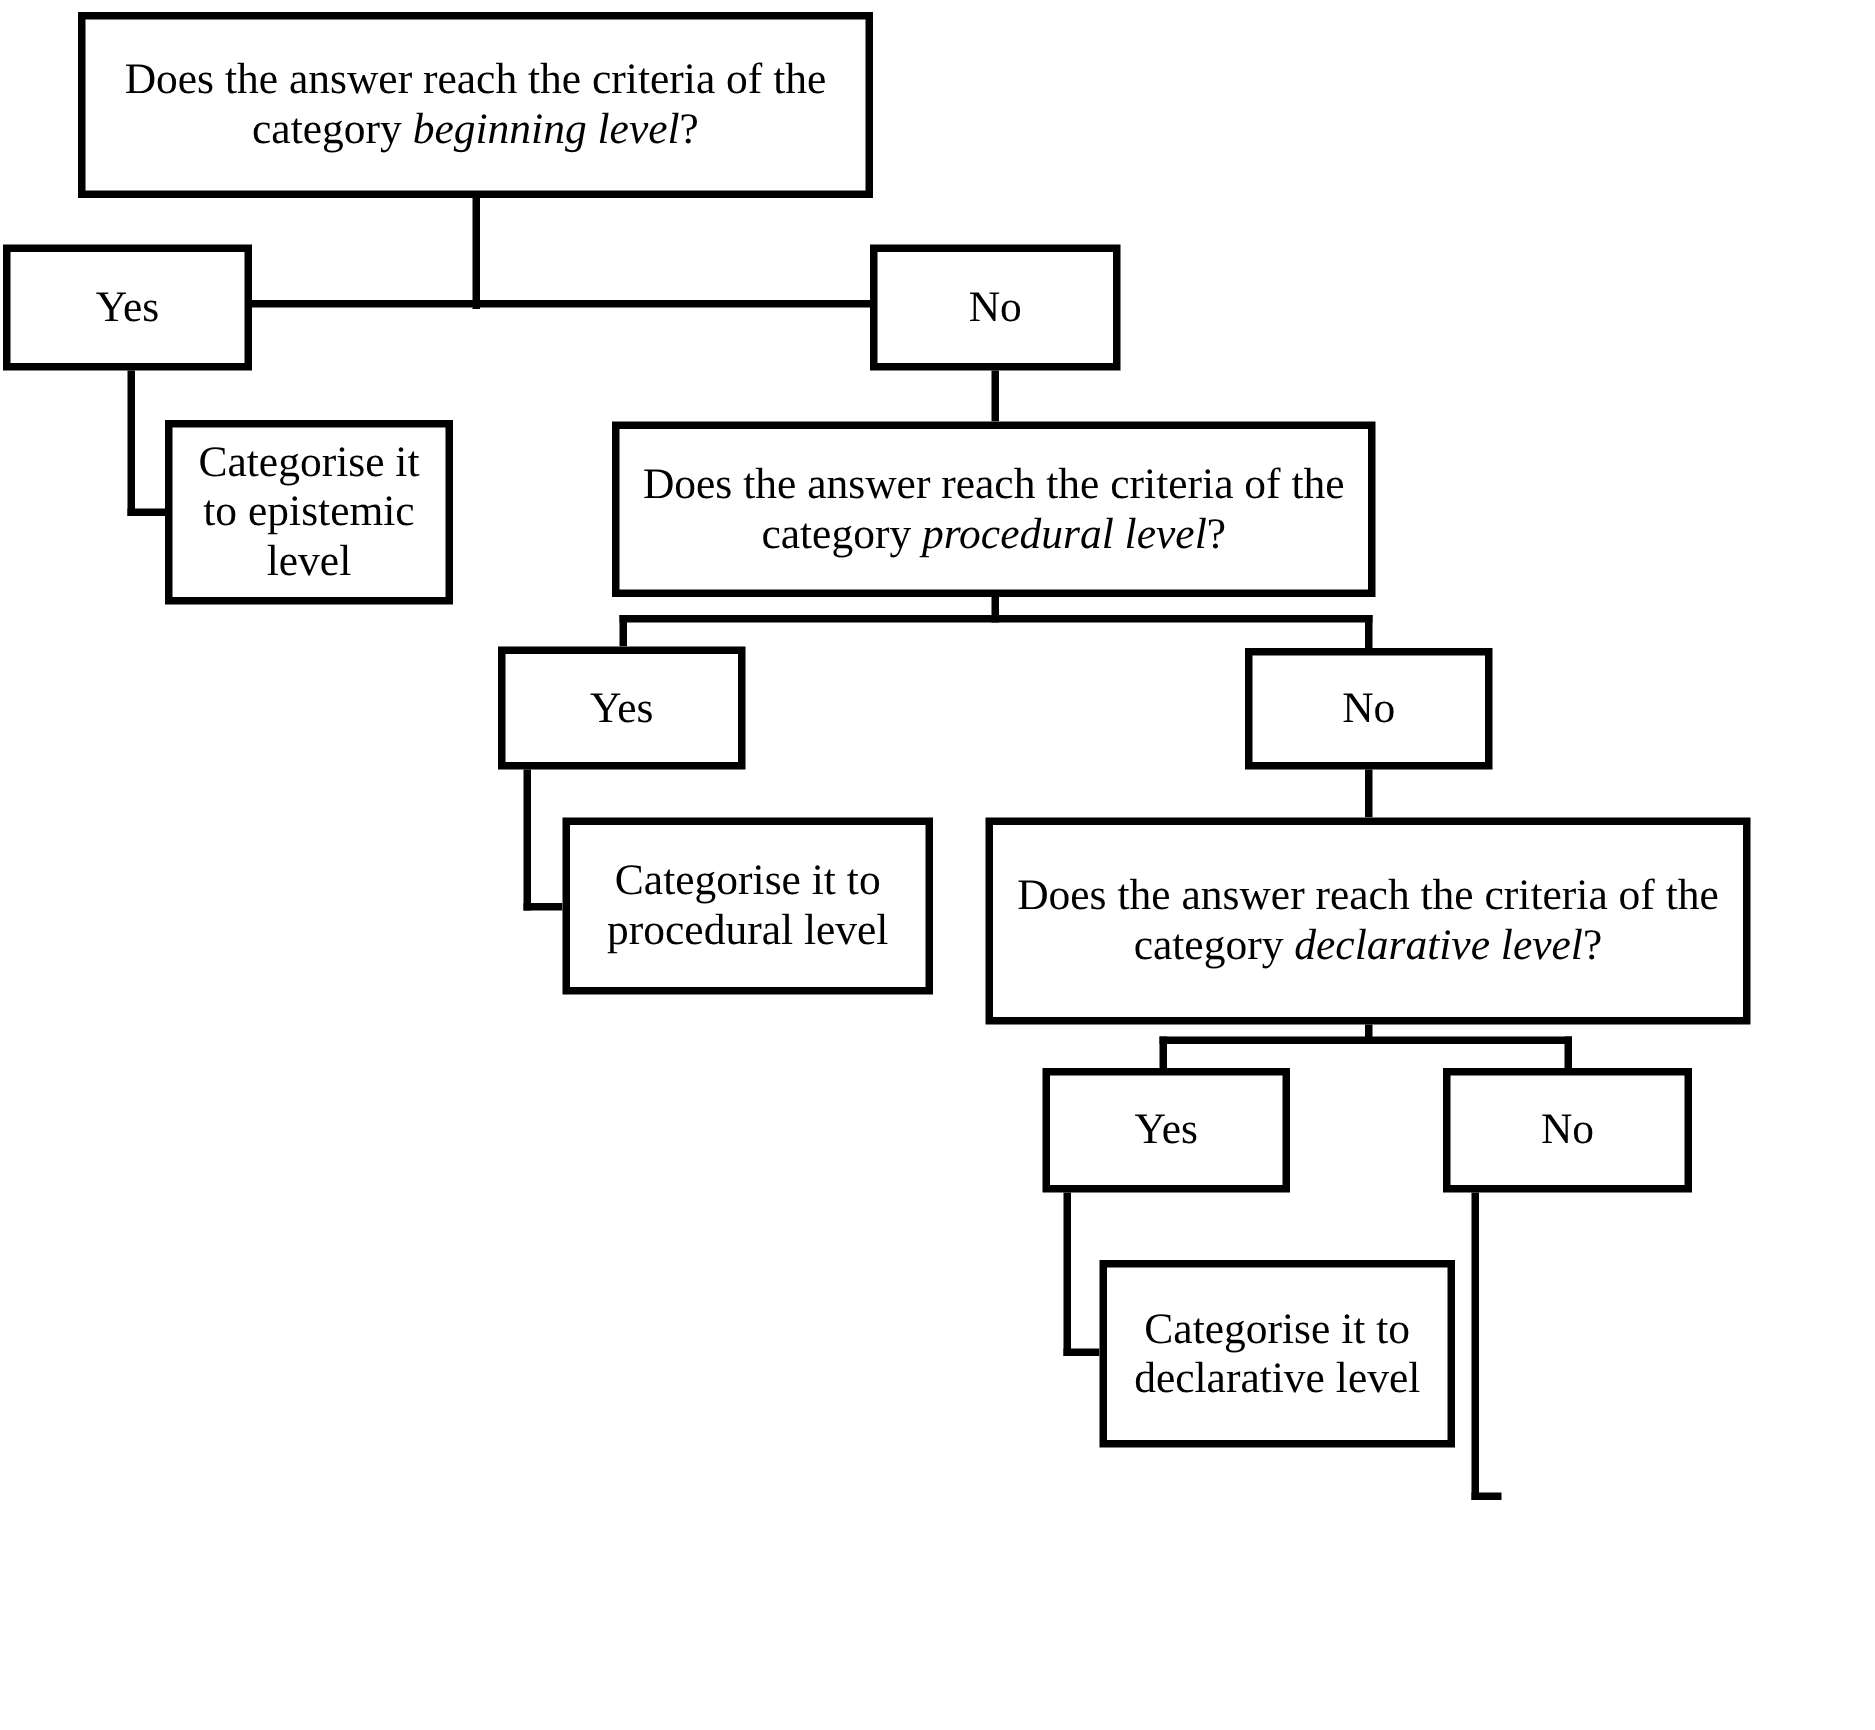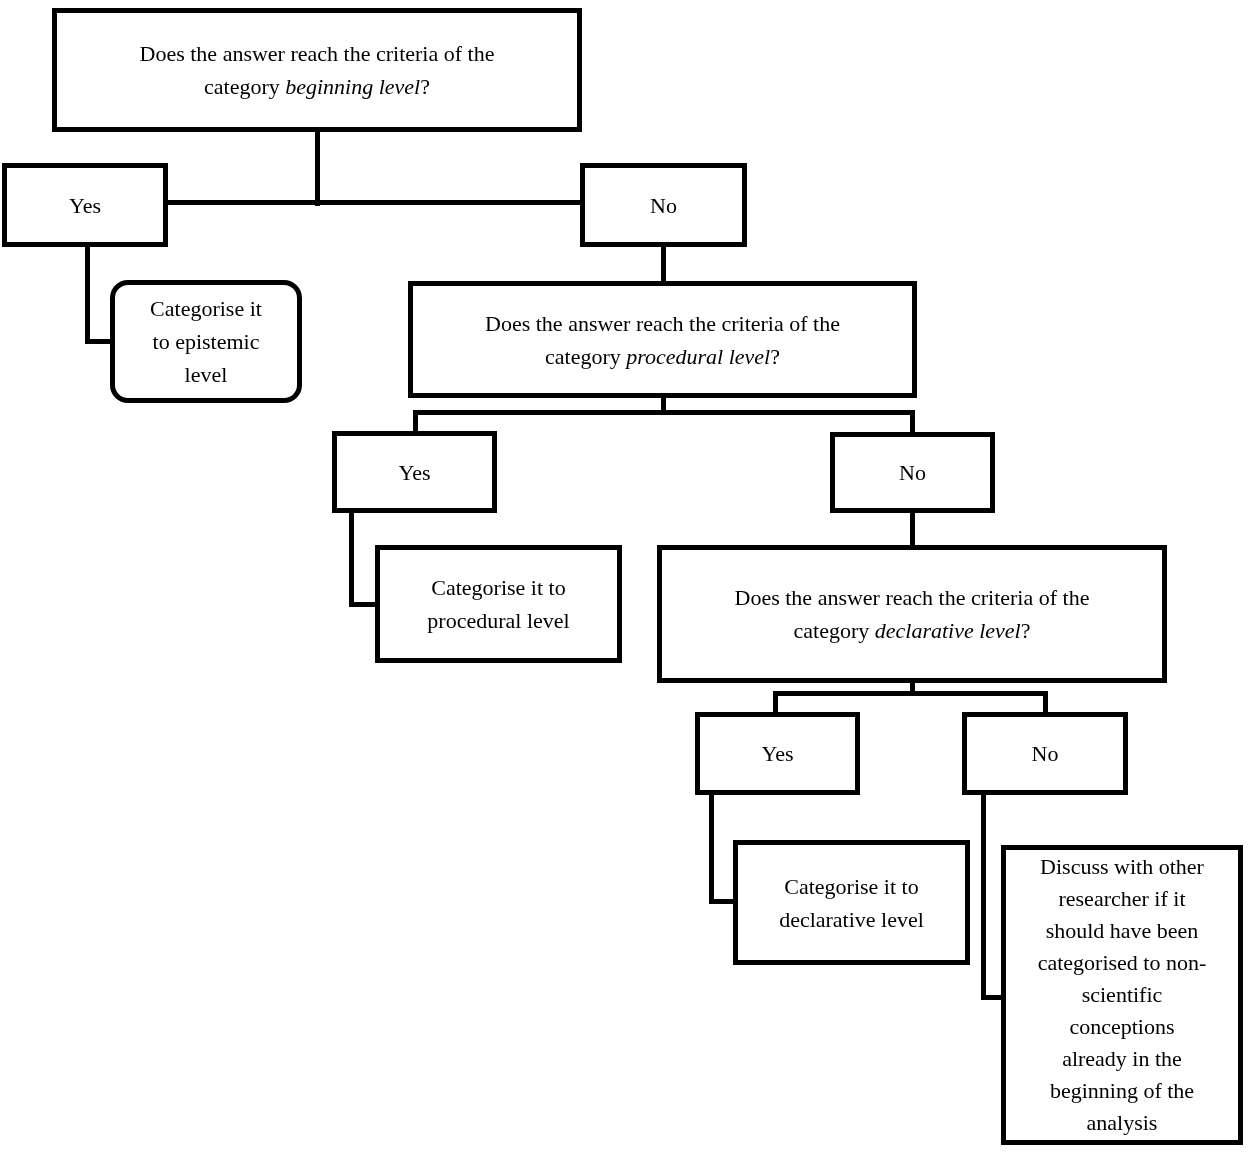--- a/index.html
+++ b/index.html
@@ -18,21 +18,21 @@
   }
   .node {
     position: absolute;
     box-sizing: border-box;
     border: 5px solid #000000;
     background: #ffffff;
     display: flex;
     align-items: center;
     justify-content: center;
     text-align: center;
-    font-size: 22px;
+    font-size: 29px;
     line-height: 33px;
     z-index: 2;
   }
   .lines {
     white-space: pre-line;
   }
   .discuss-text {
     line-height: 32px;
   }
   .qtext i {
@@ -57,21 +57,21 @@
   </div>
 
   <div class="node" style="left:2px; top:163px; width:166px; height:84px;">
     <span>Yes</span>
   </div>
 
   <div class="node" style="left:580px; top:163px; width:167px; height:84px;">
     <span>No</span>
   </div>
 
-  <div class="node" style="left:110px; top:280px; width:192px; height:123px;border-radius:18px;">
+  <div class="node" style="left:110px; top:280px; width:192px; height:123px;">
     <div class="lines">Categorise it
 to epistemic
 level</div>
   </div>
 
   <div class="node" style="left:408px; top:281px; width:509px; height:117px;">
     <div class="qtext">
       <span>Does the answer reach the criteria of the</span><br>
       <span>category </span><i>procedural level</i><span>?</span>
     </div>
@@ -103,31 +103,20 @@
 
   <div class="node" style="left:962px; top:712px; width:166px; height:83px;">
     <span>No</span>
   </div>
 
   <div class="node" style="left:733px; top:840px; width:237px; height:125px;">
     <div class="lines">Categorise it to
 declarative level</div>
   </div>
 
-  <div class="node" style="left:1001px; top:845px; width:242px; height:300px;">
-    <div class="lines discuss-text">Discuss with other
-researcher if it
-should have been
-categorised to non-
-scientific
-conceptions
-already in the
-beginning of the
-analysis</div>
-  </div>
 
   <div class="connector" style="left:315px; top:132px; width:5px; height:74px;"></div>
   <div class="connector" style="left:167px; top:200px; width:413px; height:5px;"></div>
   <div class="connector" style="left:85px; top:246px; width:5px; height:98px;"></div>
   <div class="connector" style="left:85px; top:339px; width:25px; height:5px;"></div>
   <div class="connector" style="left:661px; top:246px; width:5px; height:35px;"></div>
 
   <div class="connector" style="left:661px; top:396px; width:5px; height:19px;"></div>
   <div class="connector" style="left:413px; top:410px; width:502px; height:5px;"></div>
   <div class="connector" style="left:413px; top:410px; width:5px; height:21px;"></div>

